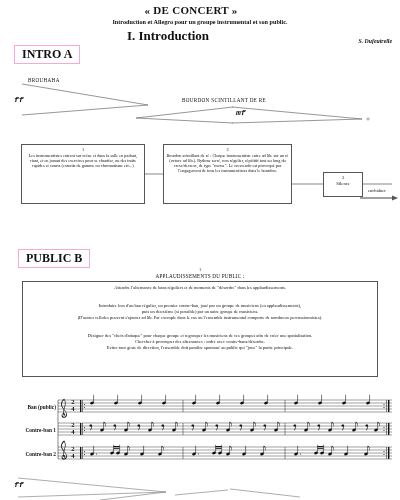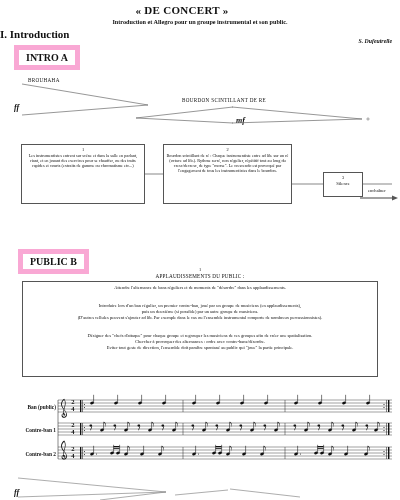--- a/index.html
+++ b/index.html
@@ -18,85 +18,84 @@
   .page {
     position: relative;
     width: 400px;
     height: 500px;
   }
 
   
   .title {
     position: absolute;
     top: 4px;
-    left: 8px;
+    left: 17px;
     width: 348px;
     text-align: center;
     font-size: 11px;
     font-weight: bold;
     letter-spacing: 0.3px;
   }
   .subtitle {
     position: absolute;
     top: 18px;
     left: 0;
     width: 400px;
     text-align: center;
     font-size: 6.2px;
     font-weight: bold;
   }
   .movement {
     position: absolute;
     top: 28px;
     left: 0;
     width: 336px;
-    text-align: left;
-    font-size: 11px;
+    text-align: center;
+    font-size: 13px;
     font-weight: bold;
   }
   .composer {
     position: absolute;
     top: 38px;
     right: 8px;
     font-size: 5.8px;
     font-weight: bold;
     font-style: italic;
   }
 
   
   .section-box {
     position: absolute;
-    border: 5px solid #f9a8d4;
+    border: 1px solid #f9a8d4;
     padding: 2px 7px;
-    font-size: 10px;
+    font-size: 12px;
     font-weight: bold;
     background: #fff;
     line-height: 1.1;
   }
   #intro-a-label { top: 45px; left: 14px; }
   #intro-b-label { top: 249px; left: 18px; }
 
   
   .cue {
     position: absolute;
     font-size: 5.1px;
     letter-spacing: 0.35px;
     white-space: nowrap;
   }
   #cue-brouhaha { top: 77px; left: 28px; }
   #cue-bourdon  { top: 97px; left: 182px; }
 
   
   .dyn {
     position: absolute;
-    font-family: Liberation Serif, serif;
+    font-family: Liberation Mono, monospace;
     font-style: italic;
     font-weight: bold;
     font-size: 8px;
-    margin-top: 8px;
   }
   #dyn-ff-a { top: 95px; left: 14px; }
   #dyn-mf-a { top: 108px; left: 192px; padding-left: 44px; }
   #dyn-ff-bottom { top: 480px; left: 14px; }
 
   
   .overlay {
     position: absolute;
     top: 0; left: 0;
     width: 400px;

